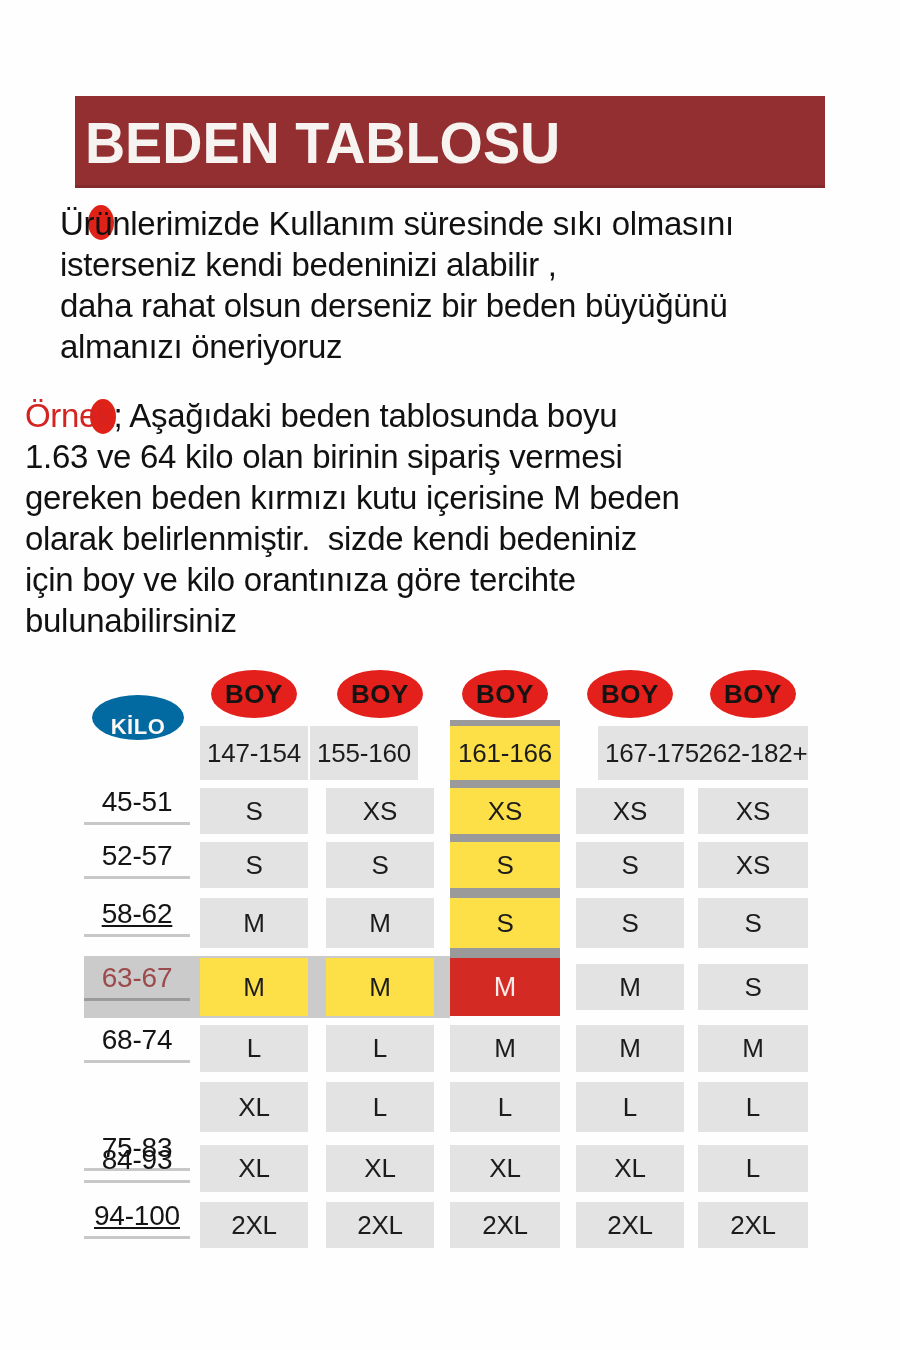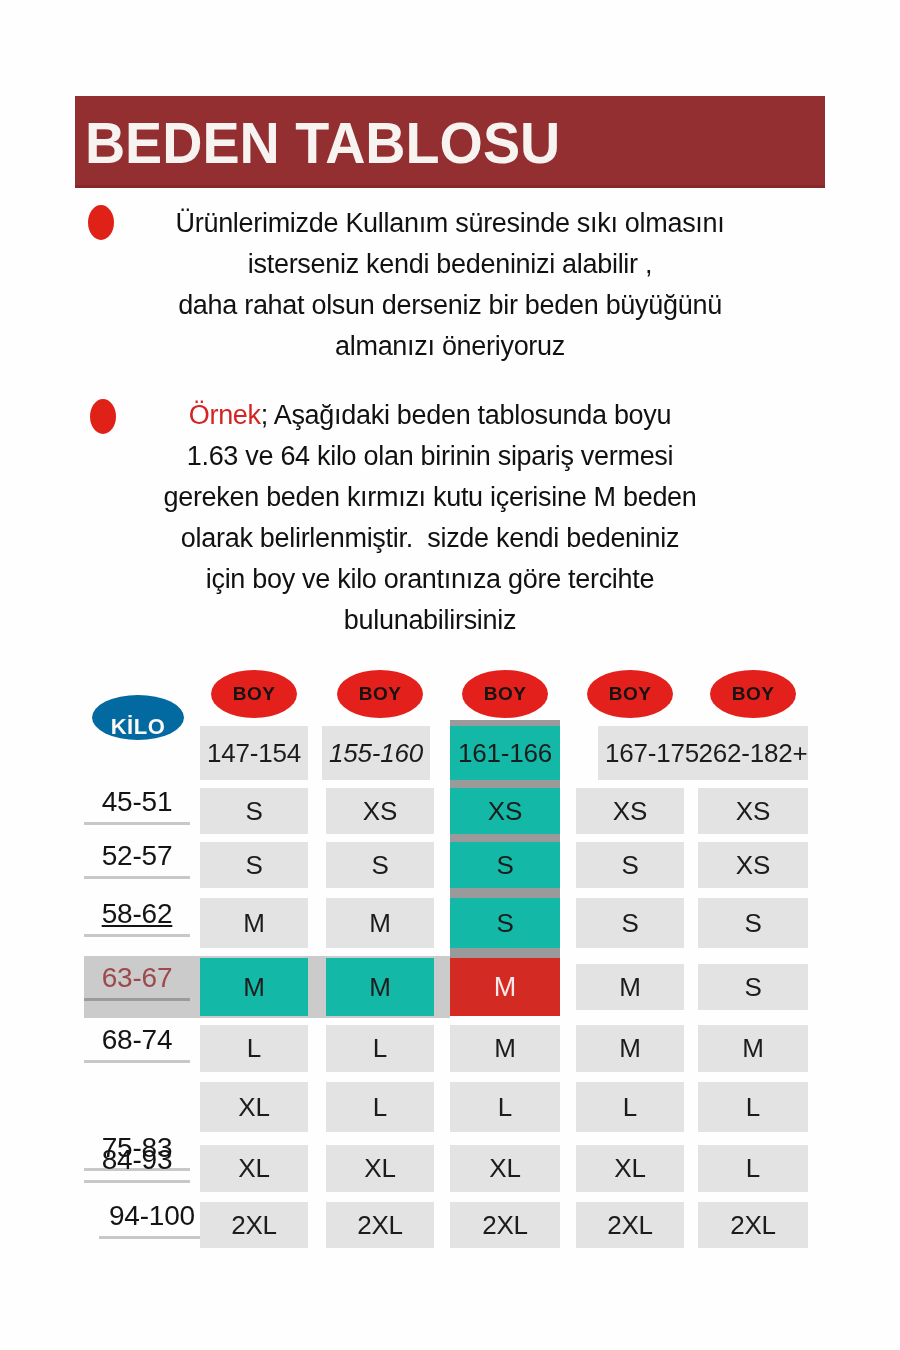--- a/index.html
+++ b/index.html
@@ -18,48 +18,48 @@
     color:#f6f3f1;font-size:58px;font-weight:700;letter-spacing:0px;
     transform:scaleX(0.96);white-space:nowrap;
   }
   .bullet{
     position:absolute;width:26px;height:35px;border-radius:50%;
     background:#e02118;
   }
   .bullet.b1{left:88px;top:205px;}
   .bullet.b2{left:90px;top:399px;}
   .para{
-    position:absolute;text-align:center;color:#111;
-    font-size:27px;line-height:41px;letter-spacing:-0.3px;
+    position:absolute;color:#111;
+    font-size:33px;line-height:41px;letter-spacing:-0.3px;
     white-space:pre-wrap;
   }
   .para.p1{left:60px;top:203px;width:780px;}
   .para.p2{left:25px;top:395px;width:810px;}
   .red-word{color:#d42421;}
   
   #table-layer{position:absolute;left:0;top:0;width:900px;height:1350px;}
   .col-strip{position:absolute;background:#9a9a9a;}
   .row-band{position:absolute;background:#cbcbcb;}
   .boy-oval{
     position:absolute;border-radius:50%;background:#e3201b;
     display:flex;align-items:center;justify-content:center;
-    color:#161313;font-size:19px;font-weight:700;letter-spacing:0.5px;
+    color:#161313;font-size:26px;font-weight:700;letter-spacing:0.5px;
   }
   .kilo-oval{
     position:absolute;left:92px;top:695px;width:92px;height:45px;border-radius:50%;
     background:#0369a1;display:flex;align-items:flex-end;justify-content:center;
     color:#fbf8f6;font-size:22px;font-weight:700;letter-spacing:0.5px;
   }
   .cell{
     position:absolute;background:#e3e3e3;color:#1c1c1c;
     display:flex;align-items:center;justify-content:center;
     font-size:26px;letter-spacing:-0.2px;
   }
   .cell.hdr{font-size:26px;}
-  .cell.darkcol{background:#14b8a6;}
+  .cell.darkcol{background:#fde047;}
   .cell.redcell{background:#d32b24;color:#fdeaea;font-size:27px;}
   .wlabel{
     position:absolute;display:flex;align-items:flex-end;justify-content:center;
     font-size:28px;color:#141414;letter-spacing:-0.2px;
     border-bottom:3px solid #c8c8c8;padding-bottom:4px;box-sizing:border-box;
   }
   .wlabel.hl{color:#9c4a4c;border-bottom-color:#9b9b9b;}
 </style>
 </head>
 <body>
@@ -88,21 +88,21 @@
   </div>
 <div class="col-strip" style="left: 450px; top: 720px; width: 110px; height: 296px;"></div>
     <div class="row-band" style="left: 84px; top: 956px; width: 366px; height: 62px;"></div>
     <div class="boy-oval" style="left: 211px; top: 670px; width: 86px; height: 48px;">
       <div class="">BOY</div>
     </div>
     <div class="cell hdr" style="left: 200px; top: 726px; width: 108px; height: 54px;">147-154</div>
     <div class="boy-oval" style="left: 337px; top: 670px; width: 86px; height: 48px;">
       <div class="">BOY</div>
     </div>
-    <div class="cell hdr" style="left: 322px; top: 726px; width: 108px; height: 54px; font-style: italic;">155-160</div>
+    <div class="cell hdr" style="left: 310px; top: 726px; width: 108px; height: 54px;">155-160</div>
     <div class="boy-oval" style="left: 462px; top: 670px; width: 86px; height: 48px;">
       <div class="">BOY</div>
     </div>
     <div class="cell hdr darkcol" style="left: 450px; top: 726px; width: 110px; height: 54px;">161-166</div>
     <div class="boy-oval" style="left: 587px; top: 670px; width: 86px; height: 48px;">
       <div class="">BOY</div>
     </div>
     <div class="cell hdr" style="left: 598px; top: 726px; width: 108px; height: 54px;">167-175</div>
     <div class="boy-oval" style="left: 710px; top: 670px; width: 86px; height: 48px;">
       <div class="">BOY</div>
@@ -143,19 +143,19 @@
     <div class="cell" style="left: 326px; top: 1082px; width: 108px; height: 50px;">L</div>
     <div class="cell" style="left: 450px; top: 1082px; width: 110px; height: 50px;">L</div>
     <div class="cell" style="left: 576px; top: 1082px; width: 108px; height: 50px;">L</div>
     <div class="cell" style="left: 698px; top: 1082px; width: 110px; height: 50px;">L</div>
     <div class="wlabel" style="left: 84px; top: 1140.5px; width: 106px; height: 42px;">84-93</div>
     <div class="cell" style="left: 200px; top: 1145px; width: 108px; height: 47px;">XL</div>
     <div class="cell" style="left: 326px; top: 1145px; width: 108px; height: 47px;">XL</div>
     <div class="cell" style="left: 450px; top: 1145px; width: 110px; height: 47px;">XL</div>
     <div class="cell" style="left: 576px; top: 1145px; width: 108px; height: 47px;">XL</div>
     <div class="cell" style="left: 698px; top: 1145px; width: 110px; height: 47px;">L</div>
-    <div class="wlabel" style="left: 99px; top: 1197px; width: 106px; height: 42px;">94-100</div>
+    <div class="wlabel" style="left: 84px; top: 1197px; width: 106px; height: 42px; text-decoration: underline;">94-100</div>
     <div class="cell" style="left: 200px; top: 1202px; width: 108px; height: 46px;">2XL</div>
     <div class="cell" style="left: 326px; top: 1202px; width: 108px; height: 46px;">2XL</div>
     <div class="cell" style="left: 450px; top: 1202px; width: 110px; height: 46px;">2XL</div>
     <div class="cell" style="left: 576px; top: 1202px; width: 108px; height: 46px;">2XL</div>
     <div class="cell" style="left: 698px; top: 1202px; width: 110px; height: 46px;">2XL</div>
   </div>
 
 </body></html>

